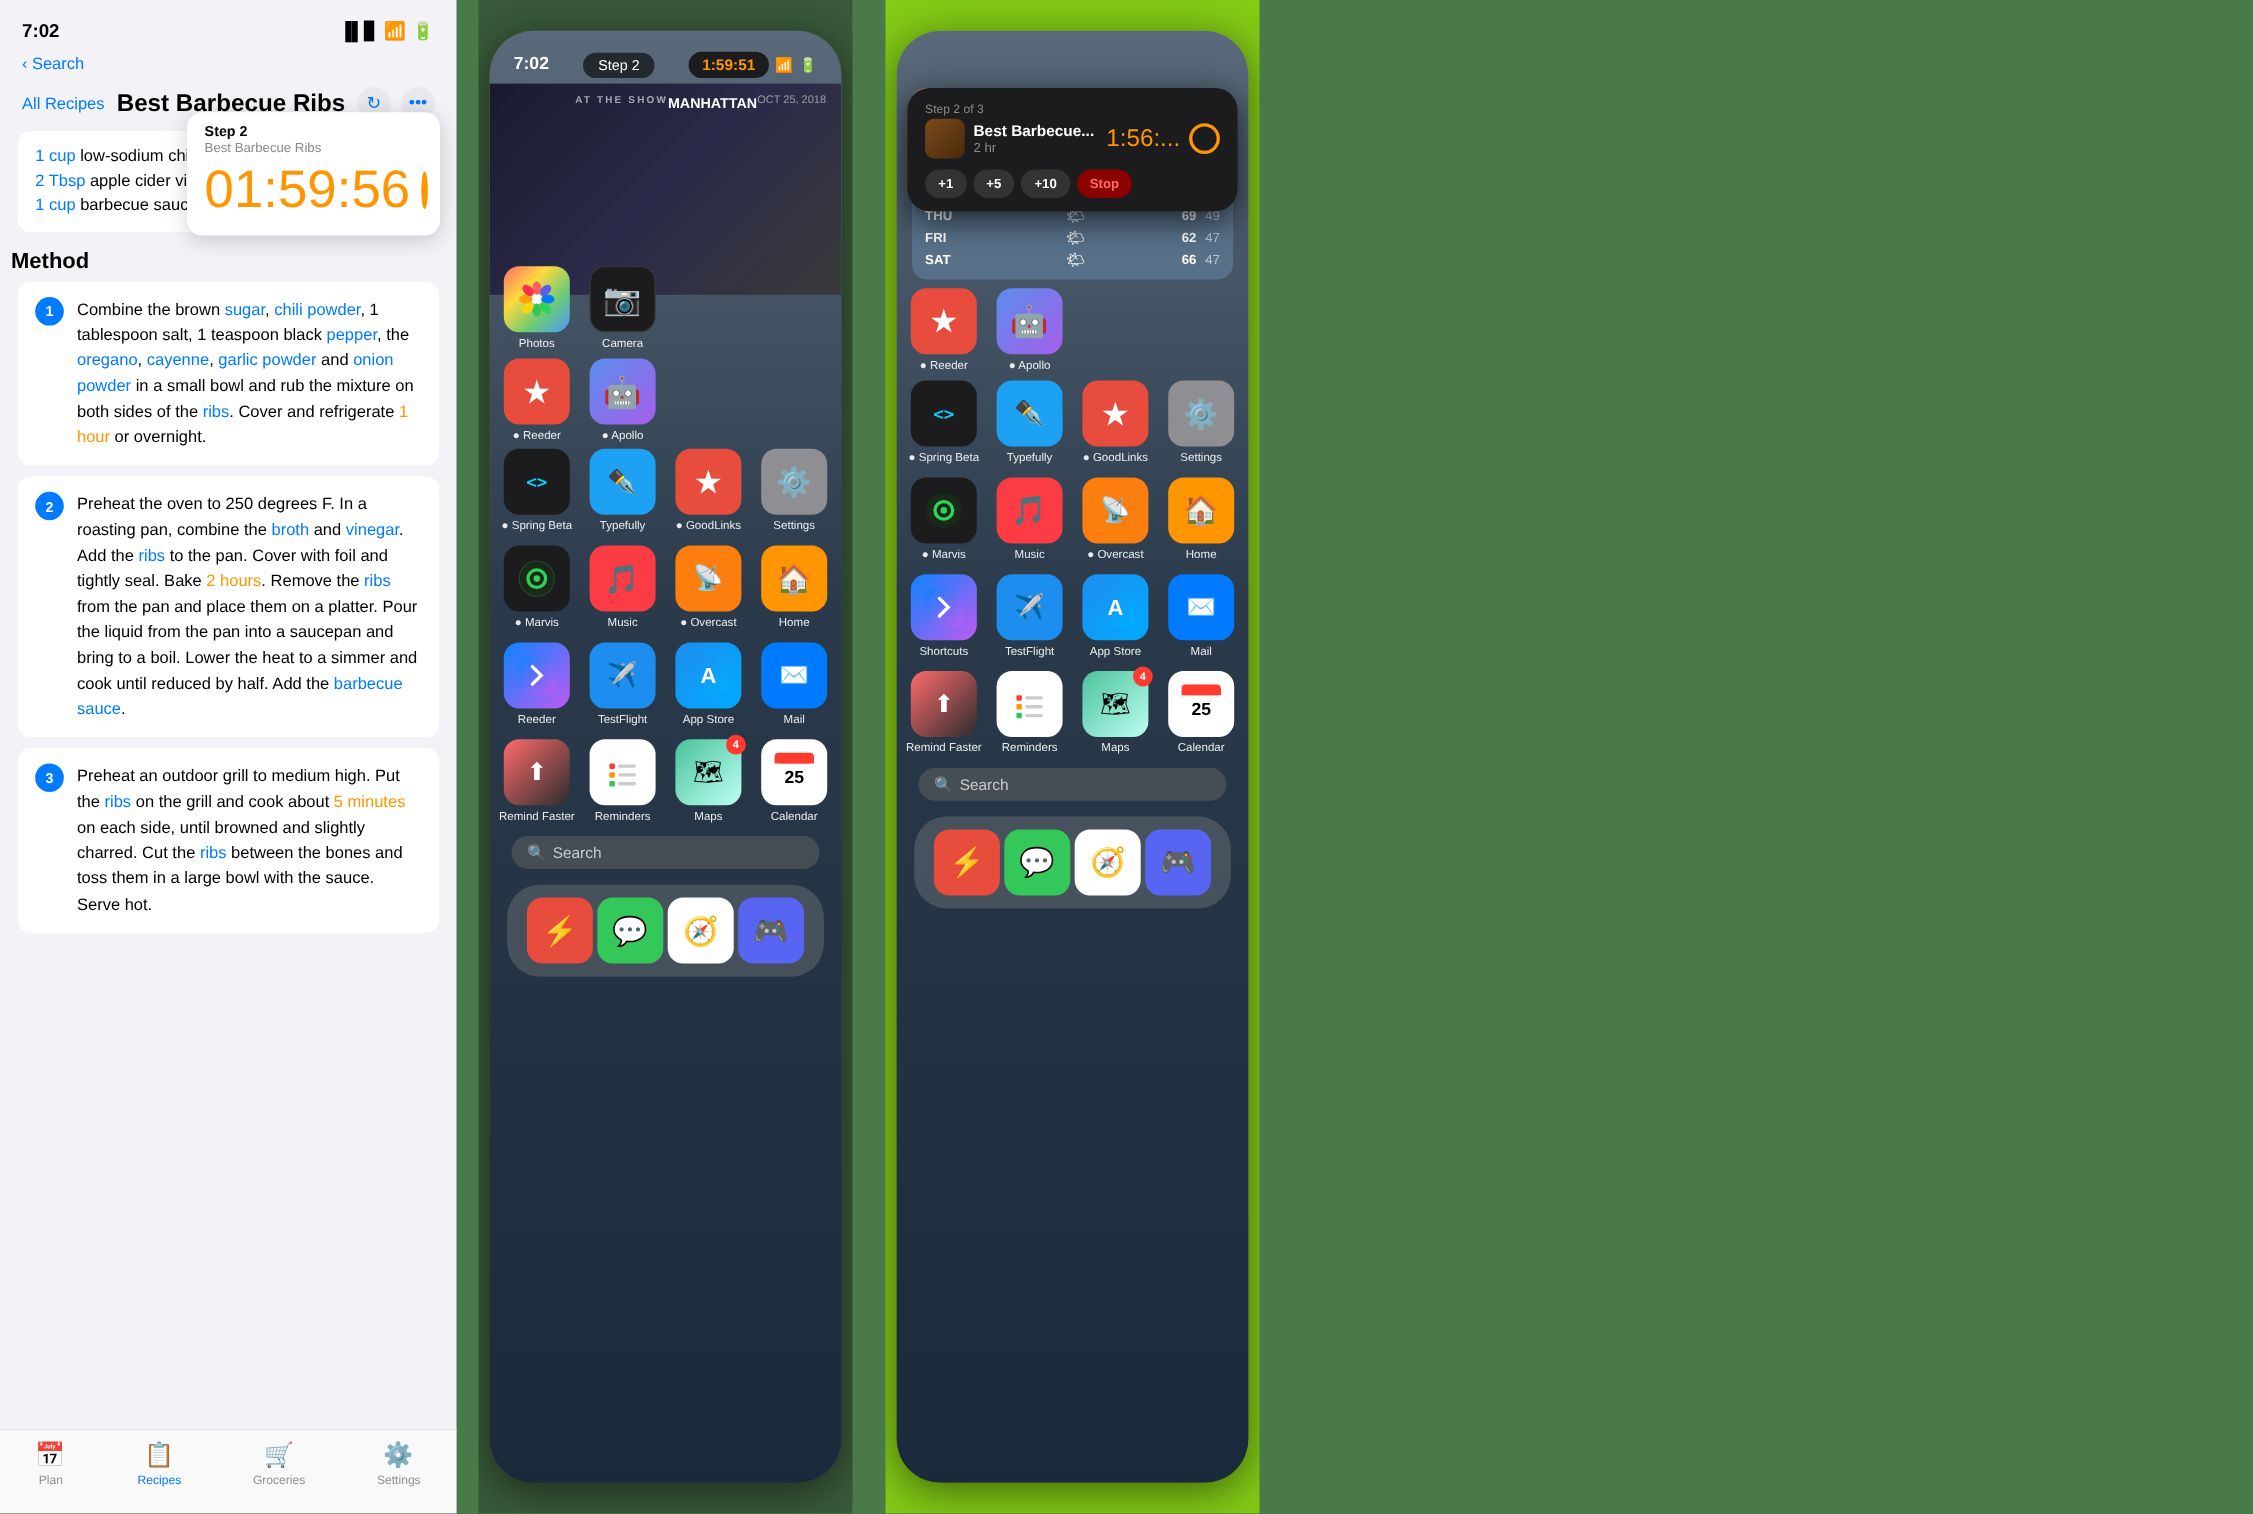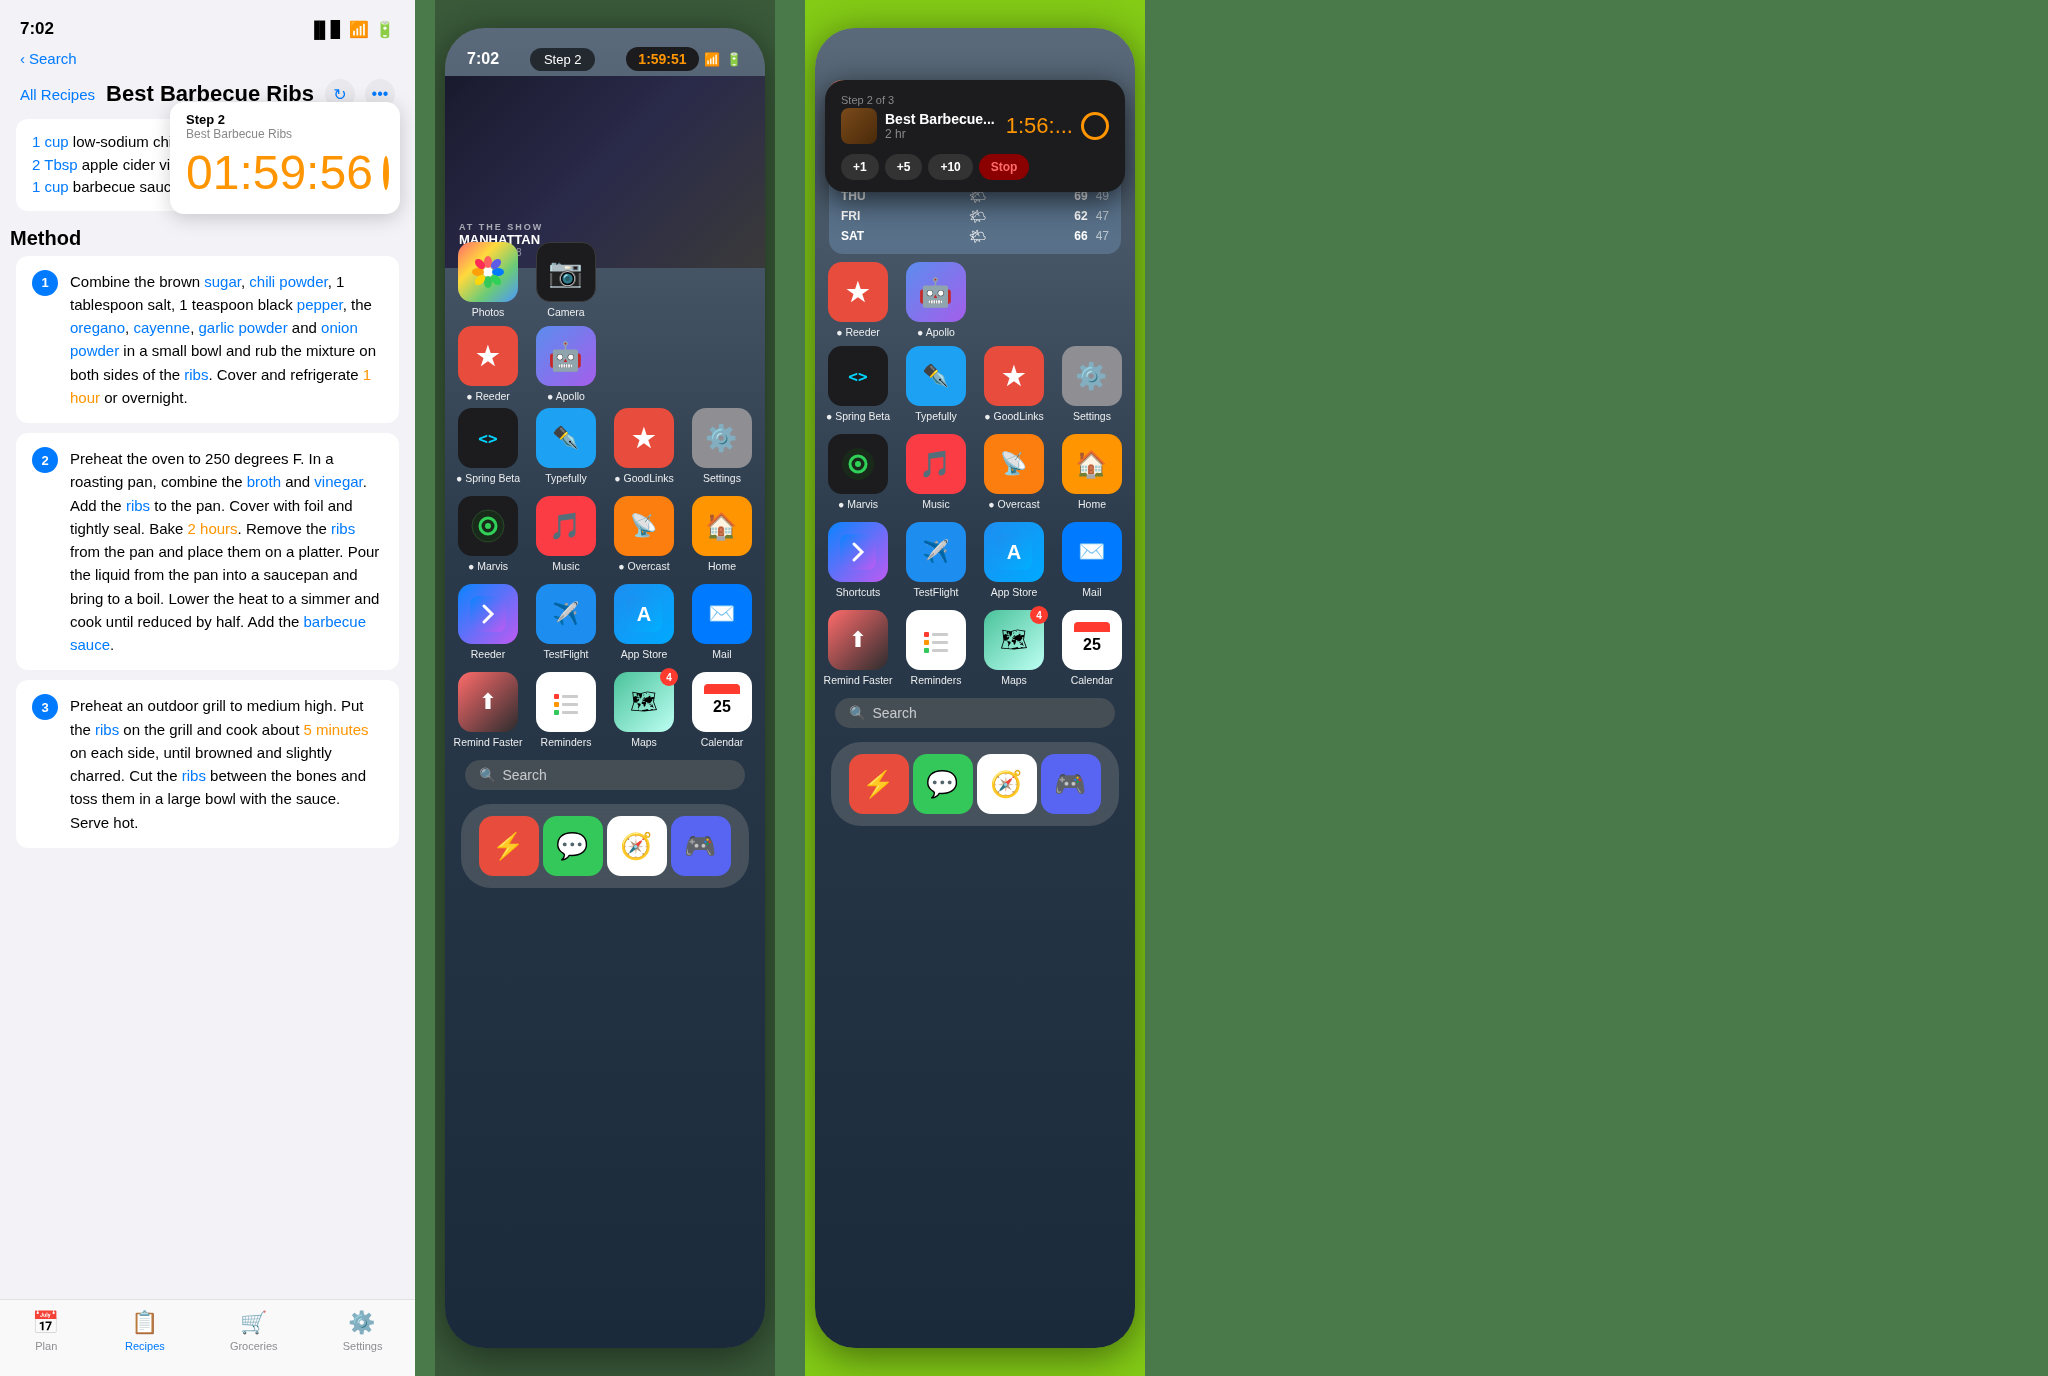--- a/index.html
+++ b/index.html
@@ -248,21 +248,21 @@
       width: 100%;
       height: 160px;
       position: relative;
       flex-shrink: 0;
     }
     .phone-hero-bg {
       width: 100%;
       height: 192px;
       background: linear-gradient(135deg, #1a1a2e 0%, #2a2a4a 50%, #3a3a3a 100%);
       display: flex;
-      flex-direction: column;
+      flex-direction: row;
       justify-content: flex-end;
       padding: 10px 14px;
     }
 
     
     .app-grid {
       display: grid;
       grid-template-columns: repeat(4, 68px);
       gap: 12px 10px;
       padding: 4px 14px;

